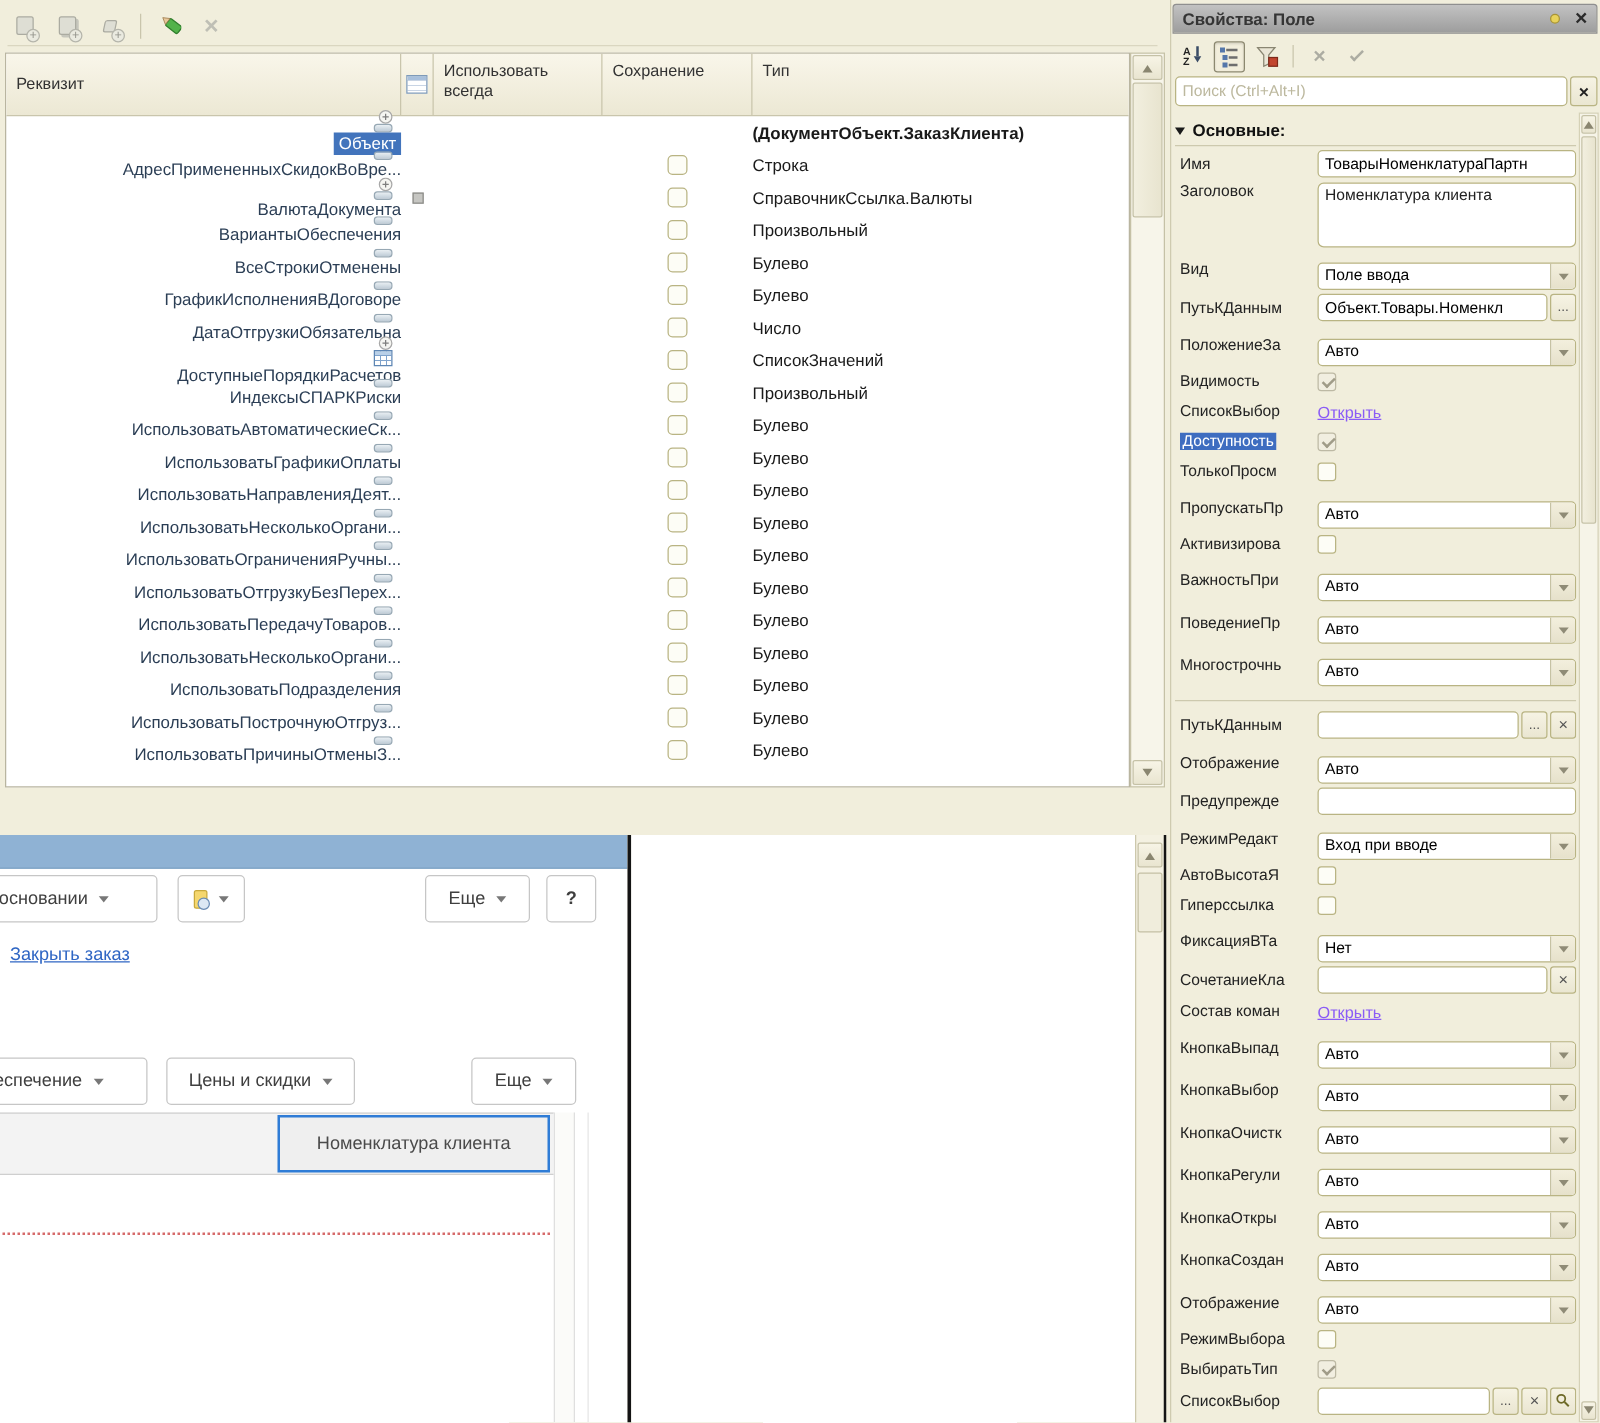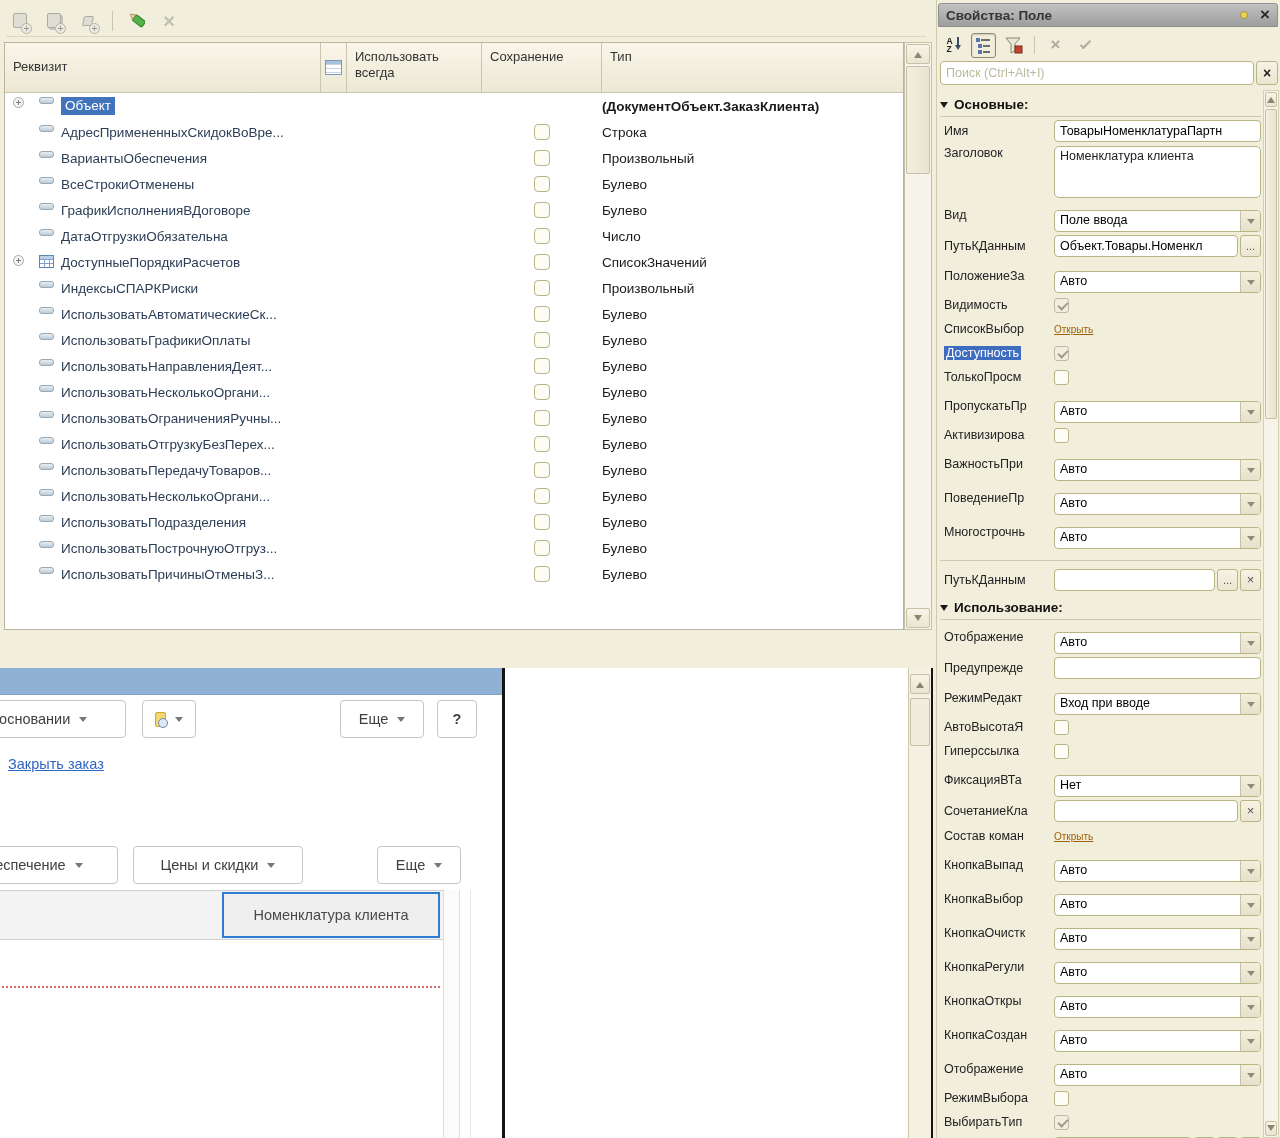--- a/index.html
+++ b/index.html
@@ -25,21 +25,21 @@
   .grid{position:absolute;left:4px;top:42px;width:900px;height:588px;background:#fff;border:1px solid var(--bord);overflow:hidden;}
   .ghead{display:flex;height:50px;background:linear-gradient(#F9F6EA,#ECE8D4);border-bottom:1px solid #C9C5AC;color:#333;}
   .hc{border-right:1px solid #C9C5AC;padding:6px 8px;display:flex;align-items:flex-start;line-height:1.25;}
   .hc-name{width:316px;align-items:center;}
   .hc-ico{width:26px;justify-content:center;align-items:center;padding:0;}
   .hc-use{width:135px;}
   .hc-save{width:120px;}
   .hc-type{flex:1;border-right:none;}
   .hdr-ico{width:17px;height:15px;border:1px solid #7E9AB8;background:#fff;box-shadow:inset 0 3px 0 #A8C0DC;background-image:repeating-linear-gradient(transparent 0 3px,#C8D4E4 3px 4px);display:block;}
   .trow{display:flex;height:26px;align-items:center;font-size:13.5px;color:#2B3E55;}
-  .c-name{width:316px;display:flex;align-items:flex-start;overflow:hidden;}
+  .c-name{width:316px;display:flex;align-items:flex-end;overflow:hidden;flex-direction:column;}
   .slot-exp{width:26px;min-width:26px;display:flex;justify-content:center;}
   .slot-ico{width:30px;min-width:30px;display:flex;justify-content:center;}
   .exp{width:11px;height:11px;border:1px solid #A8A8A8;border-radius:50%;background:#F5F5F1;position:relative;display:block;}
   .exp::before{content:'';position:absolute;left:2px;top:4px;width:5px;height:1px;background:#7E7E7E;}
   .exp::after{content:'';position:absolute;left:4px;top:2px;width:1px;height:5px;background:#7E7E7E;}
   .dash-ico{width:15px;height:7px;border:1px solid #97A8B4;border-radius:3px;background:linear-gradient(#E9EFF3,#BECBD6);display:block;}
   .tbl-ico{width:15px;height:13px;border:1px solid #5E86B4;background:#fff;background-image:repeating-linear-gradient(90deg,transparent 0 4px,#7FA3CC 4px 5px),repeating-linear-gradient(transparent 0 3px,#7FA3CC 3px 4px);box-shadow:inset 0 3px 0 #B9D0E8;display:block;}
   .nm{white-space:nowrap;}
   .nm.sel{background:var(--sel);color:#fff;padding:1px 4px 2px;}
   .c-ico{width:26px;min-width:26px;display:flex;justify-content:center;}
@@ -69,21 +69,21 @@
   .btnrow{position:absolute;left:0;right:0;height:40px;}
   .r1{top:32px;}
   .r2{top:178px;}
   .wbtn{position:absolute;display:inline-flex;align-items:center;height:38px;border:1px solid #C6C6C6;border-radius:4px;background:#fff;color:#3F3F3F;font-size:14.5px;padding:0 12px;white-space:nowrap;}
   .caret{width:0;height:0;border:4px solid transparent;border-top:5px solid #777;margin-left:9px;margin-top:4px;display:inline-block;}
   .r1 .cutleft{left:-26px;width:152px;}
   .r1 .iconbtn{left:142px;width:54px;justify-content:center;}
   .r1 .esche1{left:340px;width:84px;justify-content:center;}
   .r1 .help{left:437px;width:40px;justify-content:center;font-weight:bold;}
   .r2 .cutleft2{left:-26px;width:144px;}
-  .r2 .tseny{left:133px;width:170px;justify-content:center;}
+  .r2 .tseny{left:133px;width:151px;justify-content:center;}
   .r2 .esche2{left:377px;width:84px;justify-content:center;}
   .mini-doc{width:13px;height:15px;background:#F5D76E;border:1px solid #C8A93C;border-radius:2px;position:relative;display:block;}
   .mini-doc::after{content:'';position:absolute;right:-3px;bottom:-2px;width:8px;height:8px;border-radius:50%;background:#DCE8F4;border:1px solid #6A8CB4;}
   .blink{position:absolute;left:8px;top:88px;color:#2F66C4;text-decoration:underline;font-size:14.5px;cursor:pointer;}
   .colhdr{position:absolute;left:0;top:222px;width:443px;height:50px;background:#F3F3F3;border-top:1px solid #CFCFCF;border-bottom:1px solid #CFCFCF;}
   .selcol{position:absolute;left:222px;top:1px;width:218px;height:46px;border:2px solid #2F7CD6;background:#EFEFEF;display:flex;align-items:center;justify-content:center;font-size:14.5px;color:#4A4A4A;}
   .mini-up{position:absolute;left:449px;top:238px;width:0;height:0;border:5px solid transparent;border-bottom:7px solid #ABABAB;}
   .reddots{position:absolute;left:2px;top:318px;width:438px;border-top:2px dotted #D66A6A;}
   .innersb{position:absolute;left:443px;top:222px;bottom:0;width:17px;background:#FBFBF9;border-left:1px solid #DFDFDF;border-right:1px solid #DFDFDF;}
   .vline470{position:absolute;left:470px;top:222px;bottom:0;width:1px;background:#E6E6E6;}
@@ -134,21 +134,21 @@
   .selectbox{display:flex;flex:1;height:22px;border:1px solid var(--ctl-bord);border-radius:4px;background:#fff;overflow:hidden;margin-top:12px;}
   .selectbox .val{flex:1;padding:2px 5px;font-size:12.5px;white-space:nowrap;overflow:hidden;color:#000;}
   .selectbox .arrow{width:20px;min-width:20px;background:linear-gradient(#F3EFDD,#E6E1CB);border-left:1px solid #C6C2A4;display:flex;align-items:center;justify-content:center;}
   .selectbox .arrow::after{content:'';width:0;height:0;border:4px solid transparent;border-top:5px solid #8F8B76;margin-top:4px;}
   .tinput{flex:1;height:22px;border:1px solid var(--ctl-bord);border-radius:4px;background:#fff;font-size:12.5px;padding:0 5px;display:flex;align-items:center;overflow:hidden;white-space:nowrap;color:#000;}
   .sq-btn{width:21px;height:22px;min-width:21px;margin-left:2px;border:1px solid var(--ctl-bord);border-radius:3px;background:linear-gradient(#F6F3E4,#EAE6D1);font-size:11px;color:#555;display:flex;align-items:center;justify-content:center;cursor:pointer;}
   .parea{flex:1;height:52px;border:1px solid var(--ctl-bord);border-radius:5px;background:#fff;font-size:12.5px;padding:2px 5px;overflow:hidden;}
   .pchk{width:15px;height:15px;border-radius:3px;}
   .pchk.disabled{background:#F1EEE0;border-color:#BDB9A4;}
   .pchk.checked::after{content:'';position:absolute;left:3px;top:3px;width:8px;height:4px;border-left:2px solid #A09C88;border-bottom:2px solid #A09C88;transform:rotate(-45deg);}
-  .plink{color:#a16207;text-decoration:underline;font-size:10px;cursor:pointer;}
+  .plink{color:#8b5cf6;text-decoration:underline;font-size:13px;cursor:pointer;}
   .pscroll{position:absolute;top:90px;right:1px;width:16px;bottom:0;background:#F6F4E8;border:1px solid #D5D1B6;display:flex;flex-direction:column;}
   .pscroll .sbtn{height:15px;min-height:15px;margin:1px;}
   .pthumb{margin:1px;height:310px;background:linear-gradient(90deg,#F2EFDF,#E8E4CF);border:1px solid #C5C1A6;border-radius:2px;}
   .pscroll .down{margin-top:auto;}
 </style>
 </head>
 <body>
 
 <div id="root">
 
@@ -213,20 +213,39 @@
                 <span class="dash-ico"></span>
               </span>
               <span class="nm">АдресПримененныхСкидокВоВре...</span>
             </div>
             <div class="c-ico"></div>
             <div class="c-use"></div>
             <div class="c-save">
               <span class="chk"></span>
             </div>
             <div class="c-type">Строка</div>
+          </div>
+          <div class="trow">
+            <div class="c-name">
+              <span class="slot-exp">
+                <span class="exp"></span>
+              </span>
+              <span class="slot-ico">
+                <span class="dash-ico"></span>
+              </span>
+              <span class="nm">ВалютаДокумента</span>
+            </div>
+            <div class="c-ico">
+              <span class="gsq"></span>
+            </div>
+            <div class="c-use"></div>
+            <div class="c-save">
+              <span class="chk"></span>
+            </div>
+            <div class="c-type">СправочникСсылка.Валюты</div>
           </div>
           <div class="trow">
             <div class="c-name">
               <span class="slot-exp"></span>
               <span class="slot-ico">
                 <span class="dash-ico"></span>
               </span>
               <span class="nm">ВариантыОбеспечения</span>
             </div>
             <div class="c-ico"></div>
@@ -707,24 +726,20 @@
         <div class="prow">
           <div class="plabel"><span>ПутьКДанным</span></div>
           <div class="pctl">
             <div class="tinput">
               <span></span>
             </div>
             <span class="sq-btn">...</span>
             <span class="sq-btn" style="font-size: 13px;">×</span>
           </div>
         </div>
-        <div class="psec">
-          <span class="tri-sec"></span>
-          <span>Использование:</span>
-        </div>
         <div class="prow">
           <div class="plabel"><span>Отображение</span></div>
           <div class="pctl">
             <div class="selectbox">
               <span class="val">Авто</span>
               <span class="arrow"></span>
             </div>
           </div>
         </div>
         <div class="prow">

